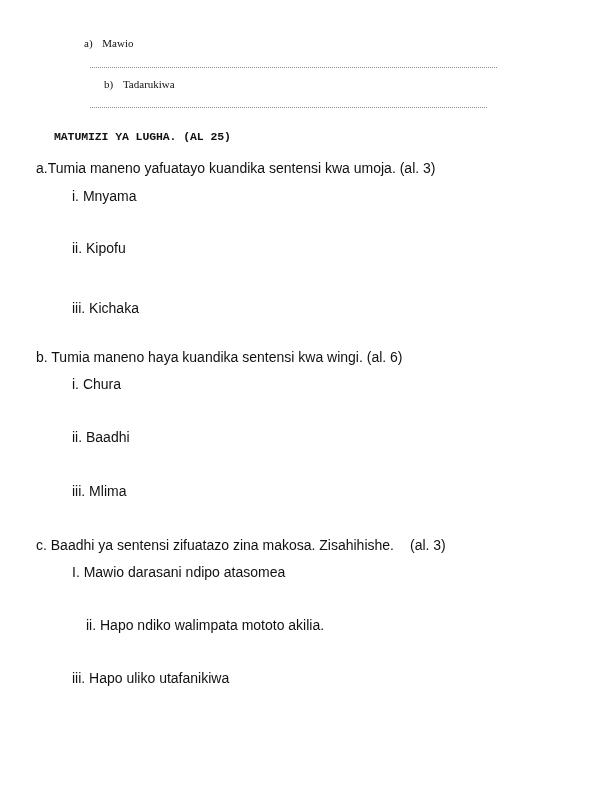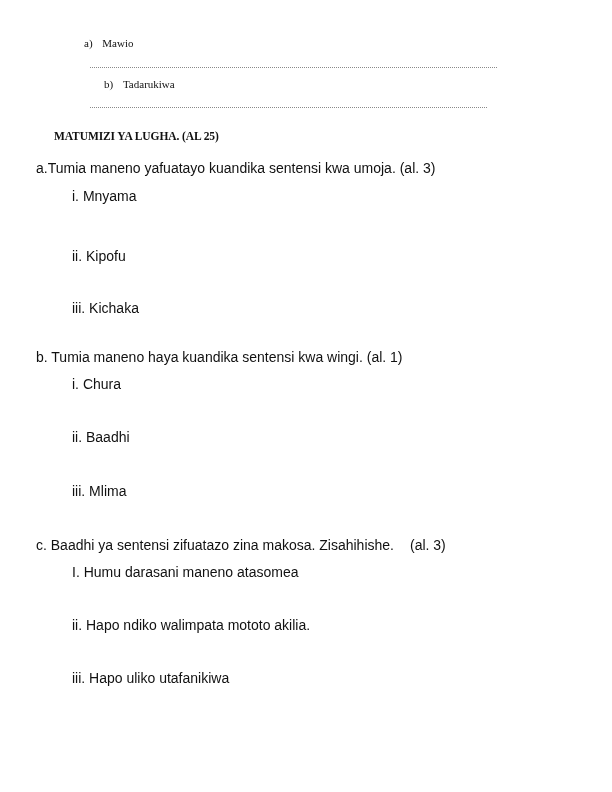--- a/index.html
+++ b/index.html
@@ -17,21 +17,21 @@
     .abs { position: absolute; white-space: nowrap; }
     .serif {
       font-family: "Liberation Serif", "DejaVu Serif", serif;
       font-size: 11px;
     }
     .sans {
       font-family: "Liberation Sans", "DejaVu Sans", sans-serif;
       font-size: 14px;
     }
     .heading {
-      font-family: Liberation Serif, serif;
+      font-family: Liberation Mono, monospace;
       font-size: 11.5px;
       font-weight: bold;
       letter-spacing: -0.1px;
     }
     .dotted {
       position: absolute;
       height: 0;
       border-top: 1px dotted #8a8a8a;
     }
     .marks { margin-left: 16px; }
@@ -51,31 +51,31 @@
     <span style="margin-left:7px;">Tadarukiwa</span>
   </div>
   <div class="dotted" style="left:90px; top:107px; width:397px;"></div>
 </div>
 
 <div class="abs heading" style="left:54px; top:130px;">MATUMIZI YA LUGHA. (AL 25)</div>
 
 <div>
   <div class="abs sans" style="left:36px; top:160px;">a.Tumia maneno yafuatayo kuandika sentensi kwa umoja. (al. 3)</div>
   <div class="abs sans" style="left:72px; top:188px;">i. Mnyama</div>
-  <div class="abs sans" style="left:72px; top:240px;margin-top:8px;">ii. Kipofu</div>
+  <div class="abs sans" style="left:72px; top:240px;">ii. Kipofu</div>
   <div class="abs sans" style="left:72px; top:294px;margin-top:6px;">iii. Kichaka</div>
 </div>
 
 <div>
-  <div class="abs sans" style="left:36px; top:349px;">b. Tumia maneno haya kuandika sentensi kwa wingi. (al. 1)</div>
+  <div class="abs sans" style="left:36px; top:349px;">b. Tumia maneno haya kuandika sentensi kwa wingi. (al. 6)</div>
   <div class="abs sans" style="left:72px; top:376px;">i. Chura</div>
   <div class="abs sans" style="left:72px; top:429px;">ii. Baadhi</div>
   <div class="abs sans" style="left:72px; top:483px;">iii. Mlima</div>
 </div>
 
 <div>
   <div class="abs sans" style="left:36px; top:537px;">
     <span>c. Baadhi ya sentensi zifuatazo zina makosa. Zisahihishe.</span><span class="marks">(al. 3)</span>
   </div>
-  <div class="abs sans" style="left:72px; top:564px;">I. Humu darasani maneno atasomea</div>
-  <div class="abs sans" style="left:72px; top:617px;">ii. Hapo ndiko walimpata mototo akilia.</div>
+  <div class="abs sans" style="left:72px; top:564px;">I. Mawio darasani ndipo atasomea</div>
+  <div class="abs sans" style="left:86px; top:617px;">ii. Hapo ndiko walimpata mototo akilia.</div>
   <div class="abs sans" style="left:72px; top:670px;">iii. Hapo uliko utafanikiwa</div>
 </div>
 
 </body></html>

